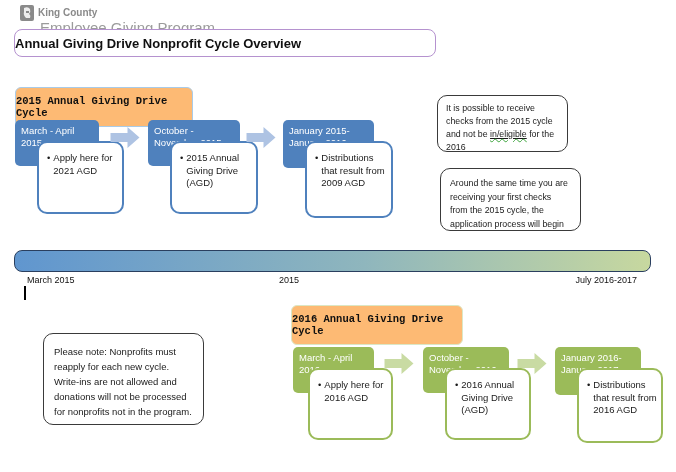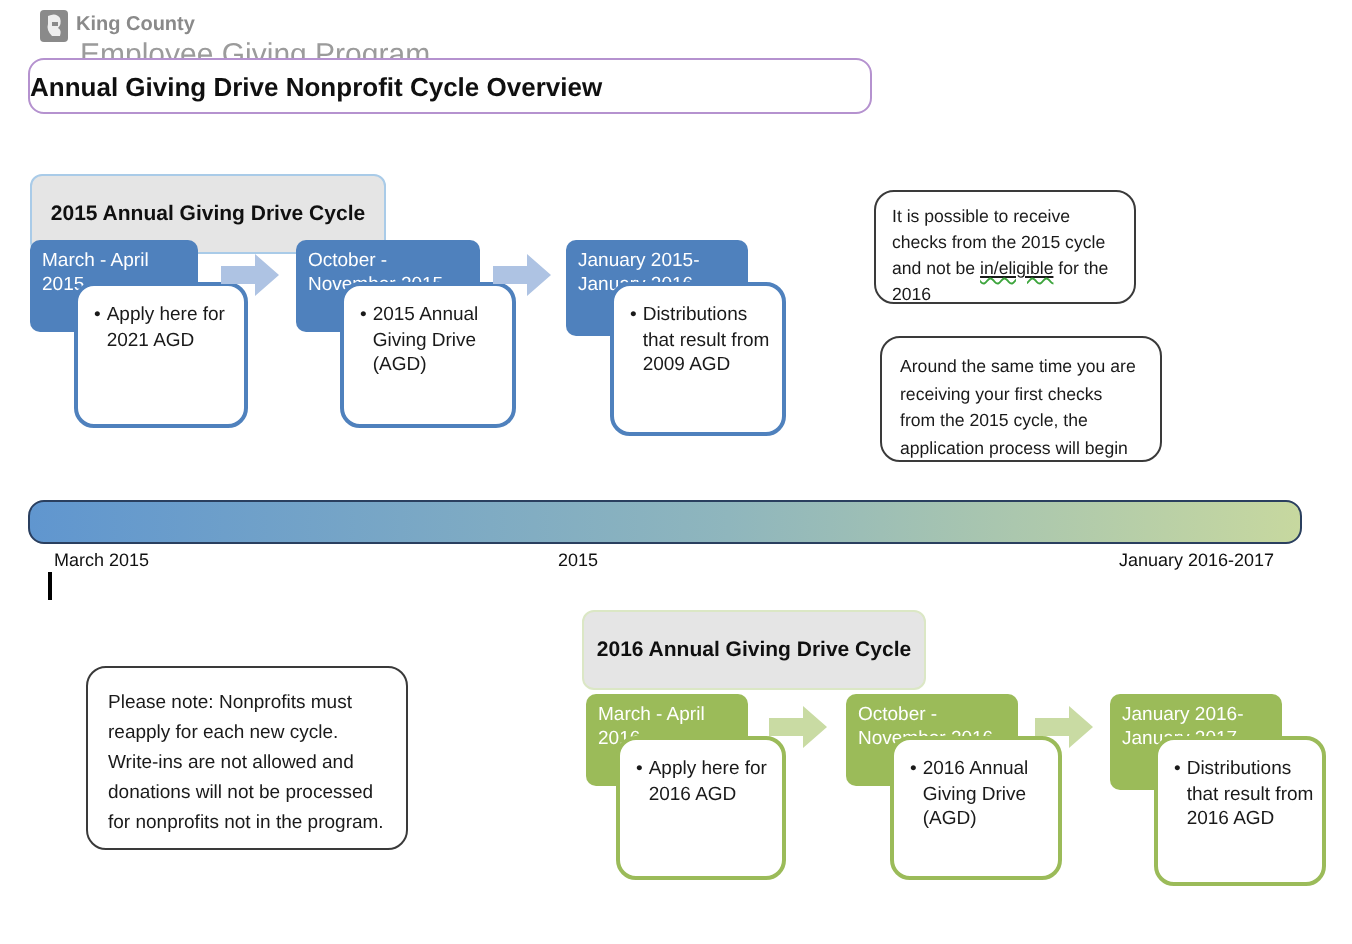--- a/index.html
+++ b/index.html
@@ -8,22 +8,22 @@
 
   
   .logo { position:absolute; left:20px; top:5px; width:14px; height:16px; }
   .brand-name { position:absolute; left:38px; top:7px; font-size:10px; font-weight:bold; color:#8a8a8a; }
   .program-name { position:absolute; left:40px; top:19px; font-size:15px; color:#9b9b9b; }
 
   
   .title-box { position:absolute; left:14px; top:29px; width:422px; height:28px; box-sizing:border-box;
     border:1.5px solid #b592cf; border-radius:8px; background:#fff; display:flex; align-items:center;
     font-size:13px; font-weight:bold; color:#101010; }
-  .cycle-label { position:absolute; height:40px; box-sizing:border-box; background:#e5e5e5; border-radius:6px;
-    display:flex; align-items:center; justify-content:center; font-size:10.5px; font-weight:bold; color:#101010; }
+  .cycle-label { position:absolute; height:40px; box-sizing:border-box; background:#fdba74; border-radius:6px;
+    display:flex; align-items:center; justify-content:center; font-size:10.5px; font-weight:bold; color:#101010;font-family:Liberation Mono, monospace; }
   .cycle-label.c2015 { left:15px; top:87px; width:178px; border:1.5px solid #a9cbe8; }
   .cycle-label.c2016 { left:291px; top:305px; width:172px; border:1.5px solid #dbe7c5; }
 
   
   .step-header { position:absolute; box-sizing:border-box; border-radius:5px; padding:5px 6px;
     color:#fff; font-size:9.5px; line-height:1.3; }
   .f15 .step-header { background:var(--c15,#4f81bd); }
   .f16 .step-header { background:var(--c16,#9bbb59); }
   .step-sub { position:absolute; box-sizing:border-box; background:#fff; border-radius:10px;
     padding:9px 4px 4px 7px; font-size:9.5px; line-height:1.32; color:#1a1a1a; display:flex; align-items:flex-start; }
@@ -94,21 +94,21 @@
   </div>
 
   <div class="note n1">
     <span>It is possible to receive checks from the 2015 cycle and not be </span><span class="u-word"><span class="squiggle">in/eligible</span></span><span> for the 2016</span>
   </div>
   <div class="note n2">Around the same time you are receiving your first checks from the 2015 cycle, the application process will begin for 2016.</div>
 
   <div class="timeline">
     <span class="tl-label tl-start">March 2015</span>
     <span class="tl-label tl-mid">2015</span>
-    <span class="tl-label tl-end">January 2016-2017</span>
+    <span class="tl-label tl-end">July 2016-2017</span>
   </div>
 
   <div class="caret"></div>
 
   <div class="note n3">Please note: Nonprofits must reapply for each new cycle.  Write-ins are not allowed and donations will not be processed for nonprofits not in the program.</div>
 
   <div class="cycle-label c2016">2016 Annual Giving Drive Cycle</div>
 
   <div class="f16">
     <div class="step-header" style="left:293px; top:347px; width:81px; height:46px;">March - April 2016</div>

